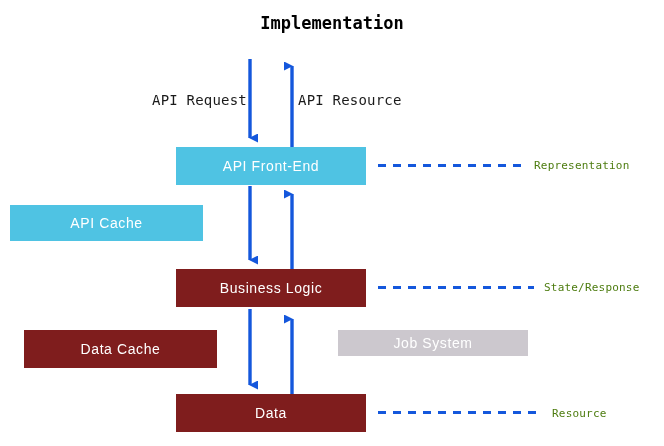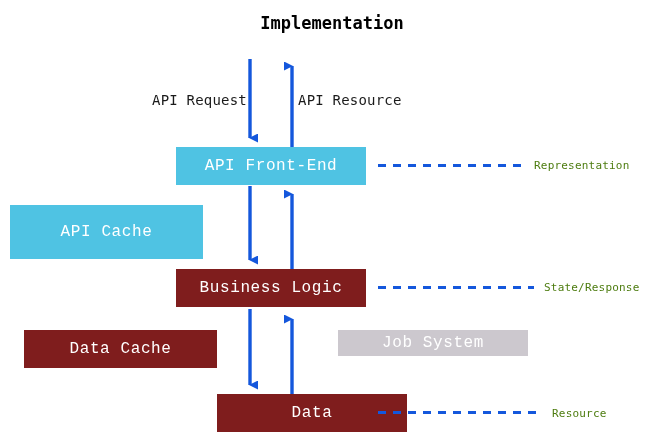--- a/index.html
+++ b/index.html
@@ -33,35 +33,35 @@
     font-family: "DejaVu Sans Mono", "Liberation Mono", monospace;
   }
 
   
   .box {
     position: absolute;
     display: flex;
     align-items: center;
     justify-content: center;
     color: #ffffff;
-    font-size: 16px;
-    font-family: Liberation Mono, monospace;
+    font-size: 14px;
+    font-family: Liberation Sans, sans-serif;
     letter-spacing: 0.6px;
     box-sizing: border-box;
   }
   .box-cyan   { background: #4FC3E3; }
   .box-orange { background: #7f1d1d; }
   .box-gray   { background: #CCC8CE; }
 
   #box-api-frontend   { left: 176px; top: 147px; width: 190px; height: 38px; }
-  #box-api-cache      { left: 10px;  top: 205px; width: 193px; height: 54px; }
+  #box-api-cache      { left: 10px;  top: 205px; width: 193px; height: 36px; }
   #box-business-logic { left: 176px; top: 269px; width: 190px; height: 38px; }
   #box-data-cache     { left: 10px;  top: 330px; width: 193px; height: 38px; margin-left: 14px; }
   #box-job-system     { left: 338px; top: 330px; width: 190px; height: 26px; }
-  #box-data           { left: 176px; top: 394px; width: 190px; height: 38px; margin-left: 41px; }
+  #box-data           { left: 176px; top: 394px; width: 190px; height: 38px; }
 
   
   .flow-label {
     position: absolute;
     font-size: 14px;
     color: #1a1a1a;
     font-family: "DejaVu Sans Mono", "Liberation Mono", monospace;
     white-space: nowrap;
     letter-spacing: 0.2px;
   }

